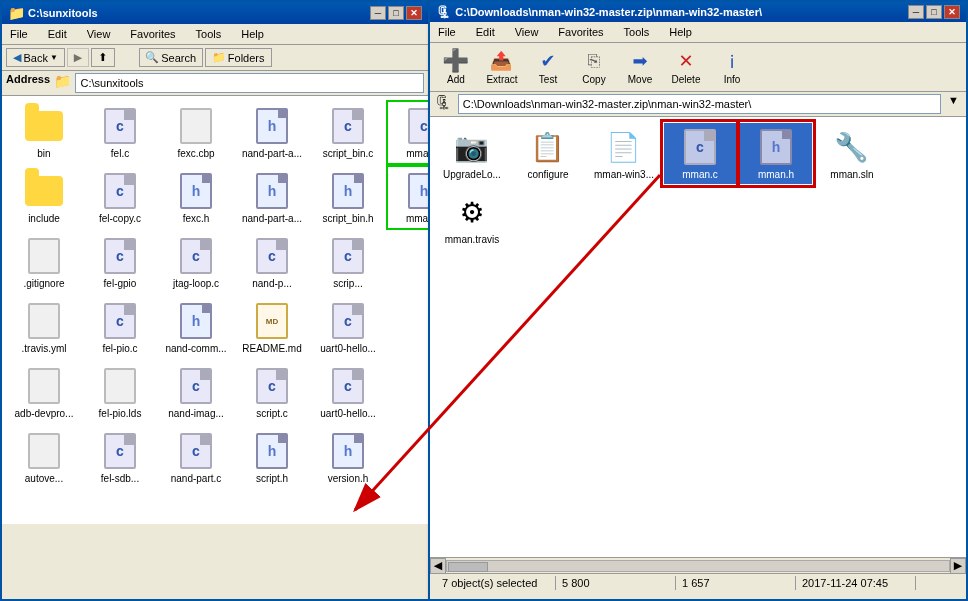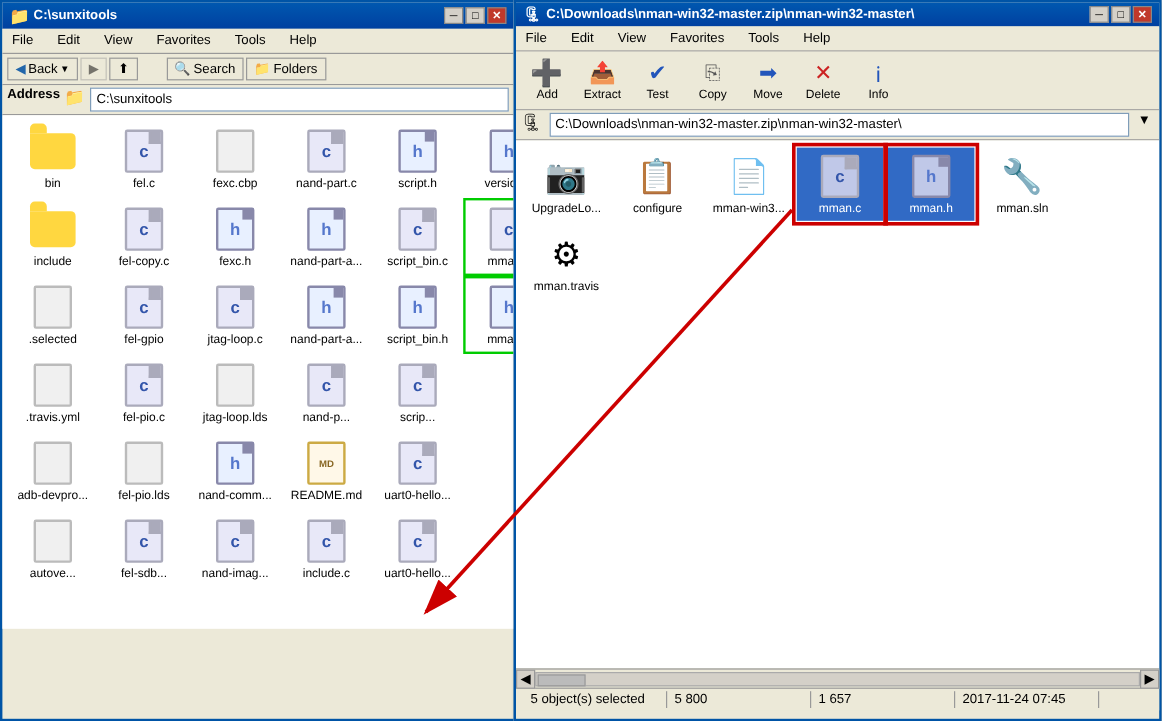--- a/index.html
+++ b/index.html
@@ -417,21 +417,21 @@
     <div class="file-item">
       <div class="file-icon">
           <div class="icon-folder"></div>
         </div>
       <div class="file-label">include</div>
     </div>
     <div class="file-item">
       <div class="file-icon">
           <div class="icon-generic" style="font-size:7px;"></div>
         </div>
-      <div class="file-label">.selected</div>
+      <div class="file-label">.gitignore</div>
     </div>
     <div class="file-item">
       <div class="file-icon">
           <div class="icon-generic" style="font-size:7px;"></div>
         </div>
       <div class="file-label">.travis.yml</div>
     </div>
     <div class="file-item">
       <div class="file-icon">
           <div class="icon-generic"></div>
@@ -493,26 +493,20 @@
           <div class="icon-h">h</div>
         </div>
       <div class="file-label">fexc.h</div>
     </div>
     <div class="file-item">
       <div class="file-icon">
           <div class="icon-c">c</div>
         </div>
       <div class="file-label">jtag-loop.c</div>
     </div>
-    <div class="file-item">
-      <div class="file-icon">
-          <div class="icon-generic"></div>
-        </div>
-      <div class="file-label">jtag-loop.lds</div>
-    </div>
 
     <div class="file-item">
       <div class="file-icon">
           <div class="icon-h">h</div>
         </div>
       <div class="file-label">nand-comm...</div>
     </div>
     <div class="file-item">
       <div class="file-icon">
           <div class="icon-c">c</div>
@@ -547,21 +541,21 @@
     <div class="file-item">
       <div class="file-icon">
           <div class="icon-md">MD</div>
         </div>
       <div class="file-label">README.md</div>
     </div>
     <div class="file-item">
       <div class="file-icon">
           <div class="icon-c">c</div>
         </div>
-      <div class="file-label">include.c</div>
+      <div class="file-label">script.c</div>
     </div>
     <div class="file-item">
       <div class="file-icon">
           <div class="icon-h">h</div>
         </div>
       <div class="file-label">script.h</div>
     </div>
     <div class="file-item">
       <div class="file-icon">
           <div class="icon-c">c</div>
@@ -743,21 +737,21 @@
 
   <div class="scrollbar-area">
     <div style="width:16px; height:16px; background:#d4d0c8; border:1px solid #999; display:flex; align-items:center; justify-content:center; cursor:pointer;">◀</div>
     <div style="flex:1; height:12px; background:#d4d0c8; border:1px solid #aaa; margin:2px 0;">
       <div style="width:40px; height:10px; background:#bbb; border:1px solid #999; margin:1px;"></div>
     </div>
     <div style="width:16px; height:16px; background:#d4d0c8; border:1px solid #999; display:flex; align-items:center; justify-content:center; cursor:pointer;">▶</div>
   </div>
 
   <div class="status-bar">
-    <div class="status-segment">5 object(s) selected</div>
+    <div class="status-segment">7 object(s) selected</div>
     <div class="status-segment">5 800</div>
     <div class="status-segment">1 657</div>
     <div class="status-segment">2017-11-24 07:45</div>
   </div>
 </div>
 
 <svg class="arrow-overlay" xmlns="http://www.w3.org/2000/svg">
 
   <defs>
     <marker id="arrowhead" markerWidth="10" markerHeight="7" refX="9" refY="3.5" orient="auto">

